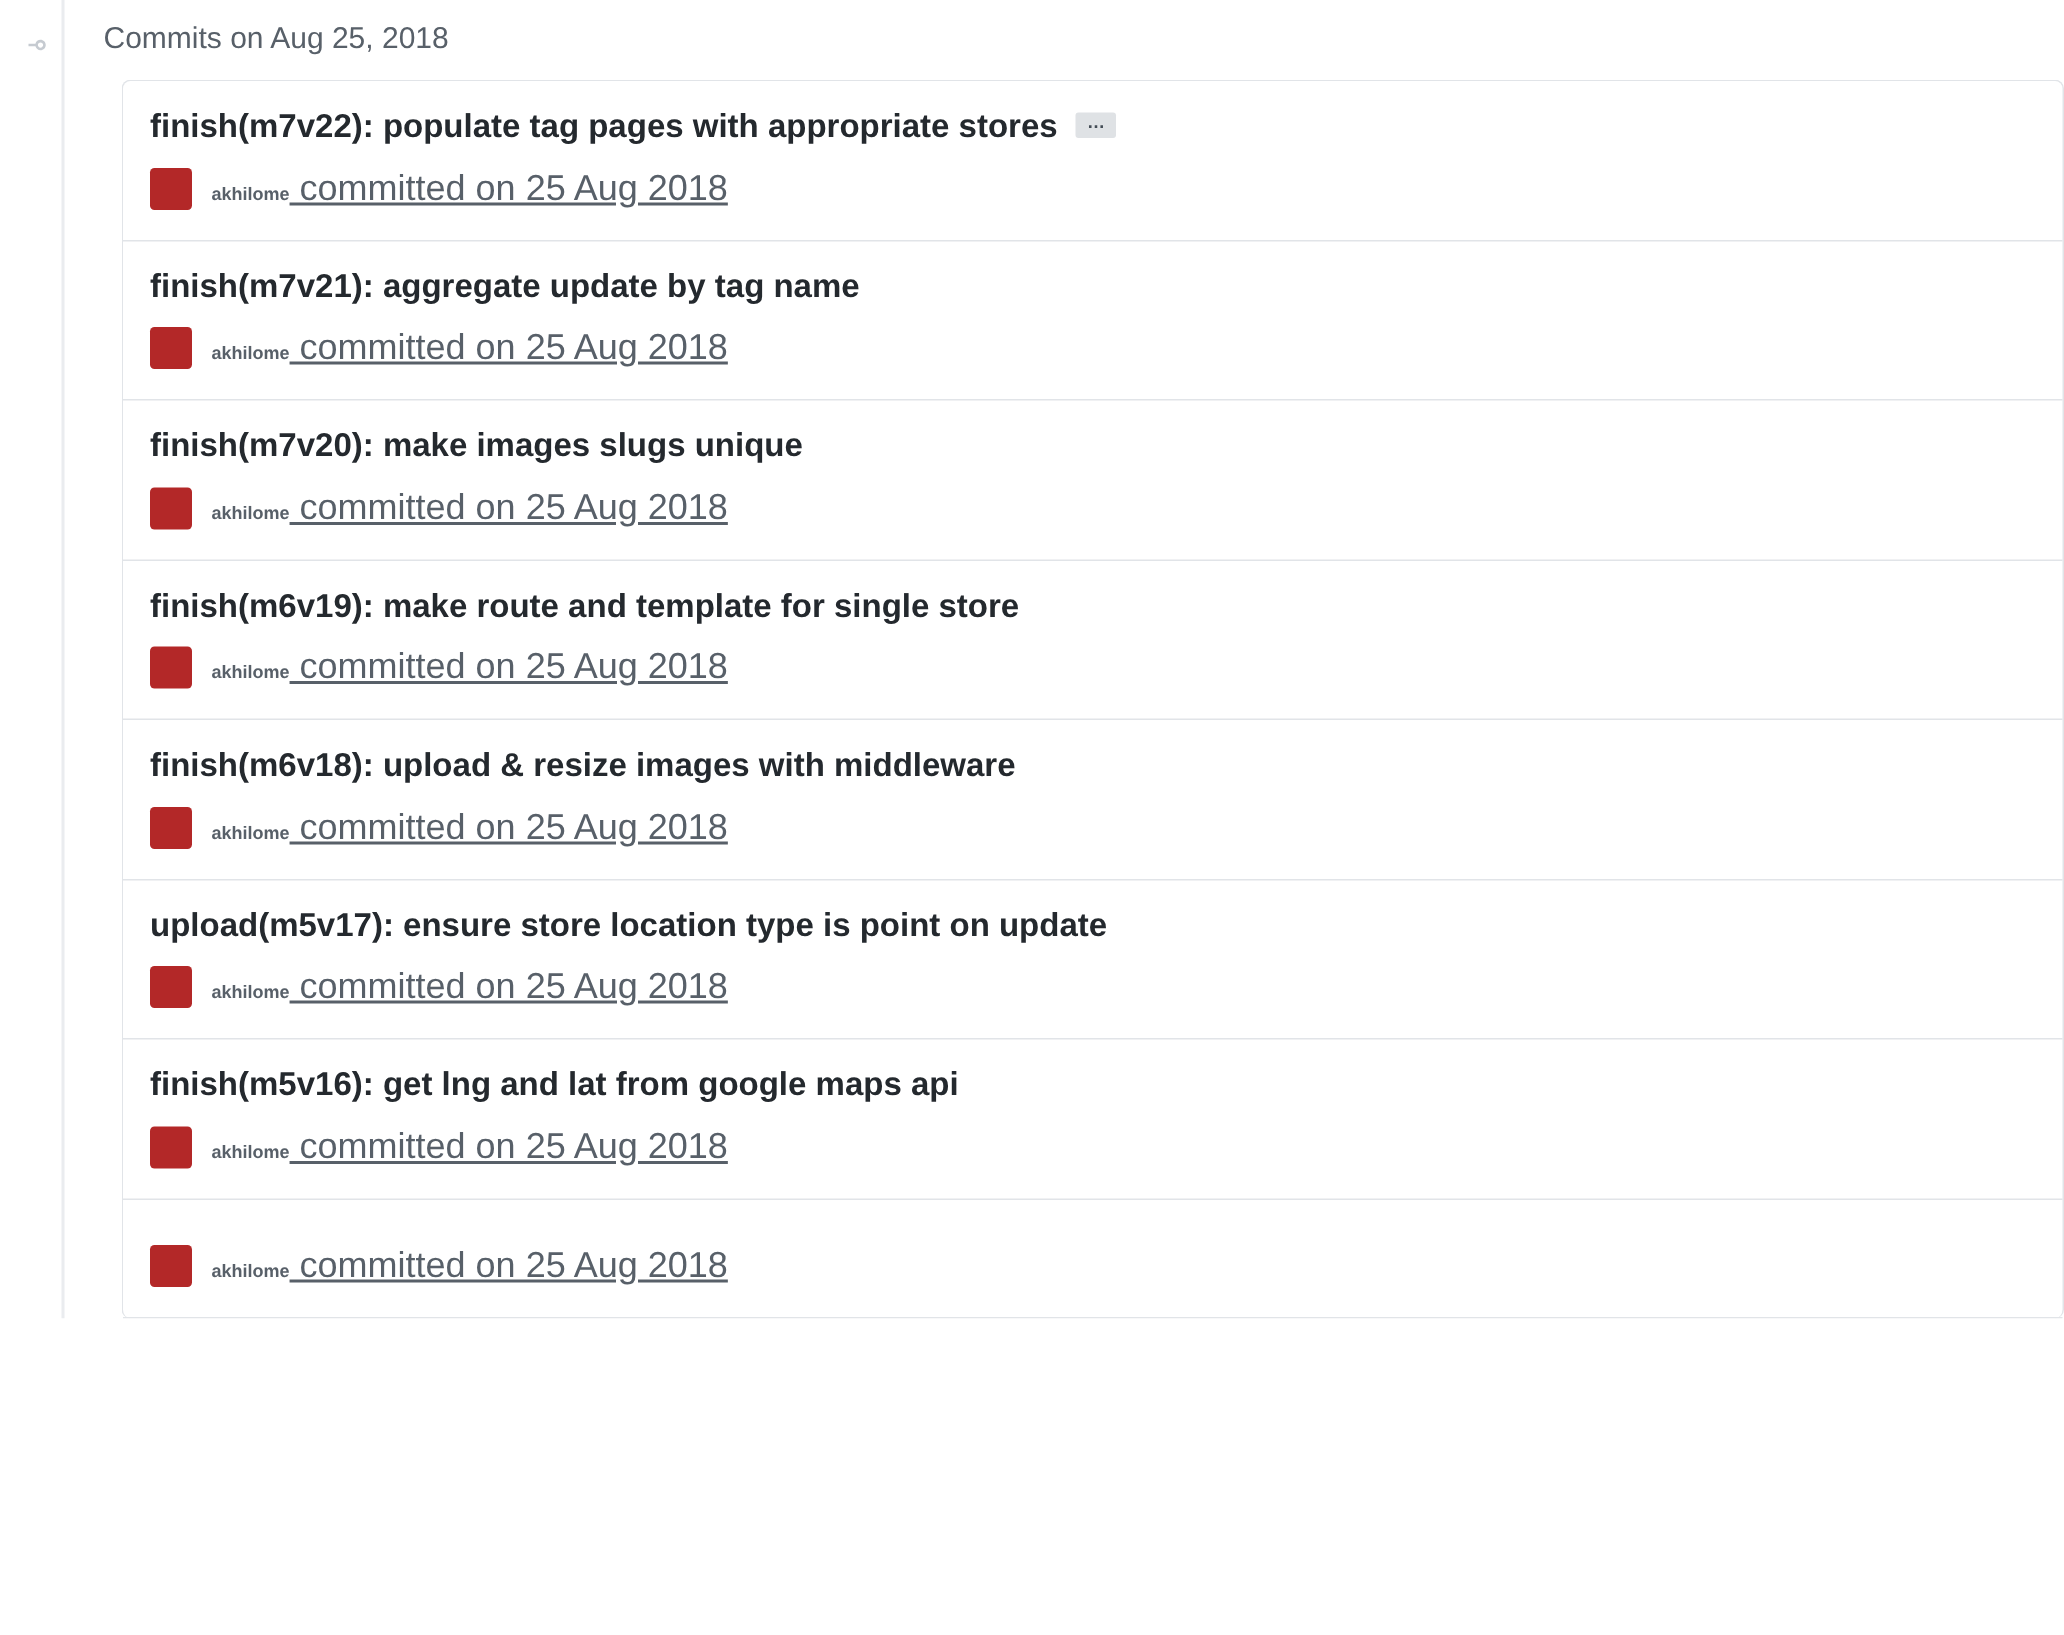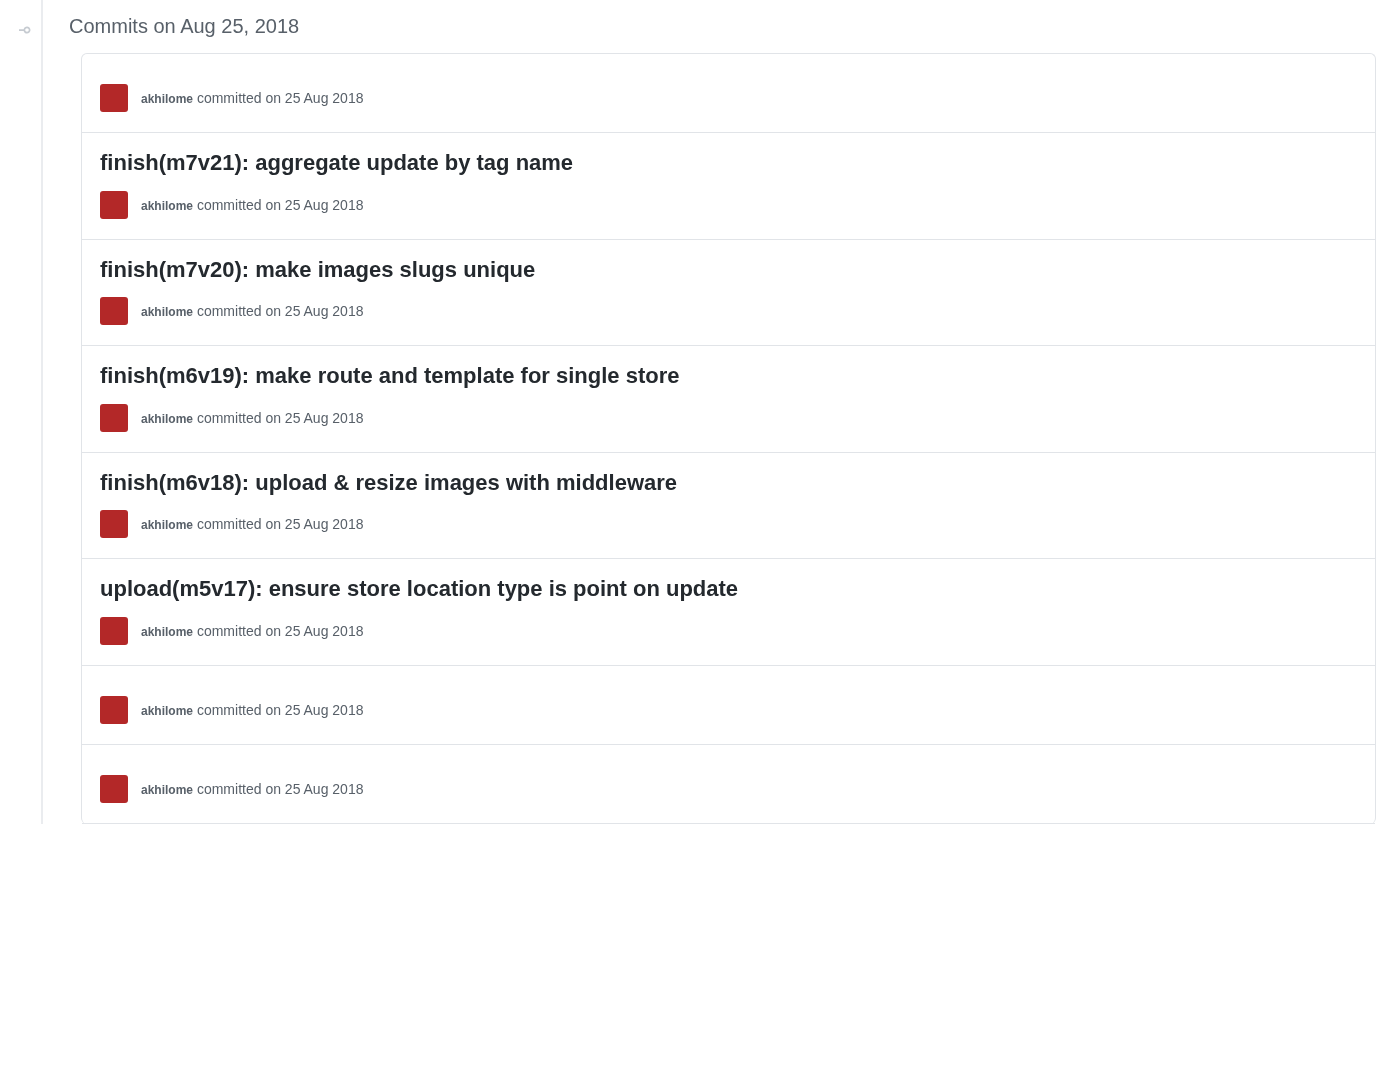--- a/index.html
+++ b/index.html
@@ -101,42 +101,47 @@
       background: #b32828;
       border-radius: 3px;
       flex-shrink: 0;
     }
     .commit-author {
       font-size: 12px;
       font-weight: 700;
       color: #586069;
     }
     .commit-when {
-      font-size: 14px;
+      font-size: 24px;
       font-weight: 400;
       color: #586069;
+      text-decoration: underline;
     }
   </style>
 </head>
 <body>
 
 <div class="container">
   <div class="timeline-line"></div>
 
   <div class="commit-group-header">
     <span class="commit-dot-icon">
       <svg viewBox="0 0 16 16" width="16" height="16">
         <path fill-rule="evenodd" d="M10.86 7c.45-1.72 2-3 3.86-3 2.21 0 4 1.79 4 4s-1.79 4-4 4c-1.86 0-3.41-1.28-3.86-3H0V7h10.86zM14.72 10c1.1 0 2-.9 2-2s-.9-2-2-2-2 .9-2 2 .9 2 2 2z" transform="translate(-6.72 0)"></path>
       </svg>
     </span>
     <span class="commit-group-title">Commits on Aug 25, 2018</span>
   </div>
 
   <ol class="commits-list" id="commits-list">
       <li class="commit-item">
+        <div class="commit-title-row">
+          <a class="commit-title" href="javascript:void(0)" style="text-decoration: none; color: rgb(36, 41, 46);">finish(m7v22): populate tag pages with appropriate stores</a>
+          <button class="commit-ellipsis">…</button>
+        </div>
         <div class="commit-meta">
           <span class="avatar"></span>
           <span><a class="commit-author" href="javascript:void(0)" style="text-decoration: none; color: rgb(88, 96, 105);">akhilome</a><span class="commit-when"> committed on 25 Aug 2018</span></span>
         </div>
       </li>
       <li class="commit-item">
         <div class="commit-title-row">
           <a class="commit-title" href="javascript:void(0)" style="text-decoration: none; color: rgb(36, 41, 46);">finish(m7v21): aggregate update by tag name</a>
         </div>
         <div class="commit-meta">
@@ -174,20 +179,23 @@
       <li class="commit-item">
         <div class="commit-title-row">
           <a class="commit-title" href="javascript:void(0)" style="text-decoration: none; color: rgb(36, 41, 46);">upload(m5v17): ensure store location type is point on update</a>
         </div>
         <div class="commit-meta">
           <span class="avatar"></span>
           <span><a class="commit-author" href="javascript:void(0)" style="text-decoration: none; color: rgb(88, 96, 105);">akhilome</a><span class="commit-when"> committed on 25 Aug 2018</span></span>
         </div>
       </li>
       <li class="commit-item">
+        <div class="commit-title-row">
+          <a class="commit-title" href="javascript:void(0)" style="text-decoration: none; color: rgb(36, 41, 46);">finish(m5v16): get lng and lat from google maps api</a>
+        </div>
         <div class="commit-meta">
           <span class="avatar"></span>
           <span><a class="commit-author" href="javascript:void(0)" style="text-decoration: none; color: rgb(88, 96, 105);">akhilome</a><span class="commit-when"> committed on 25 Aug 2018</span></span>
         </div>
       </li>
       <li class="commit-item">
         <div class="commit-meta">
           <span class="avatar"></span>
           <span><a class="commit-author" href="javascript:void(0)" style="text-decoration: none; color: rgb(88, 96, 105);">akhilome</a><span class="commit-when"> committed on 25 Aug 2018</span></span>
         </div>

